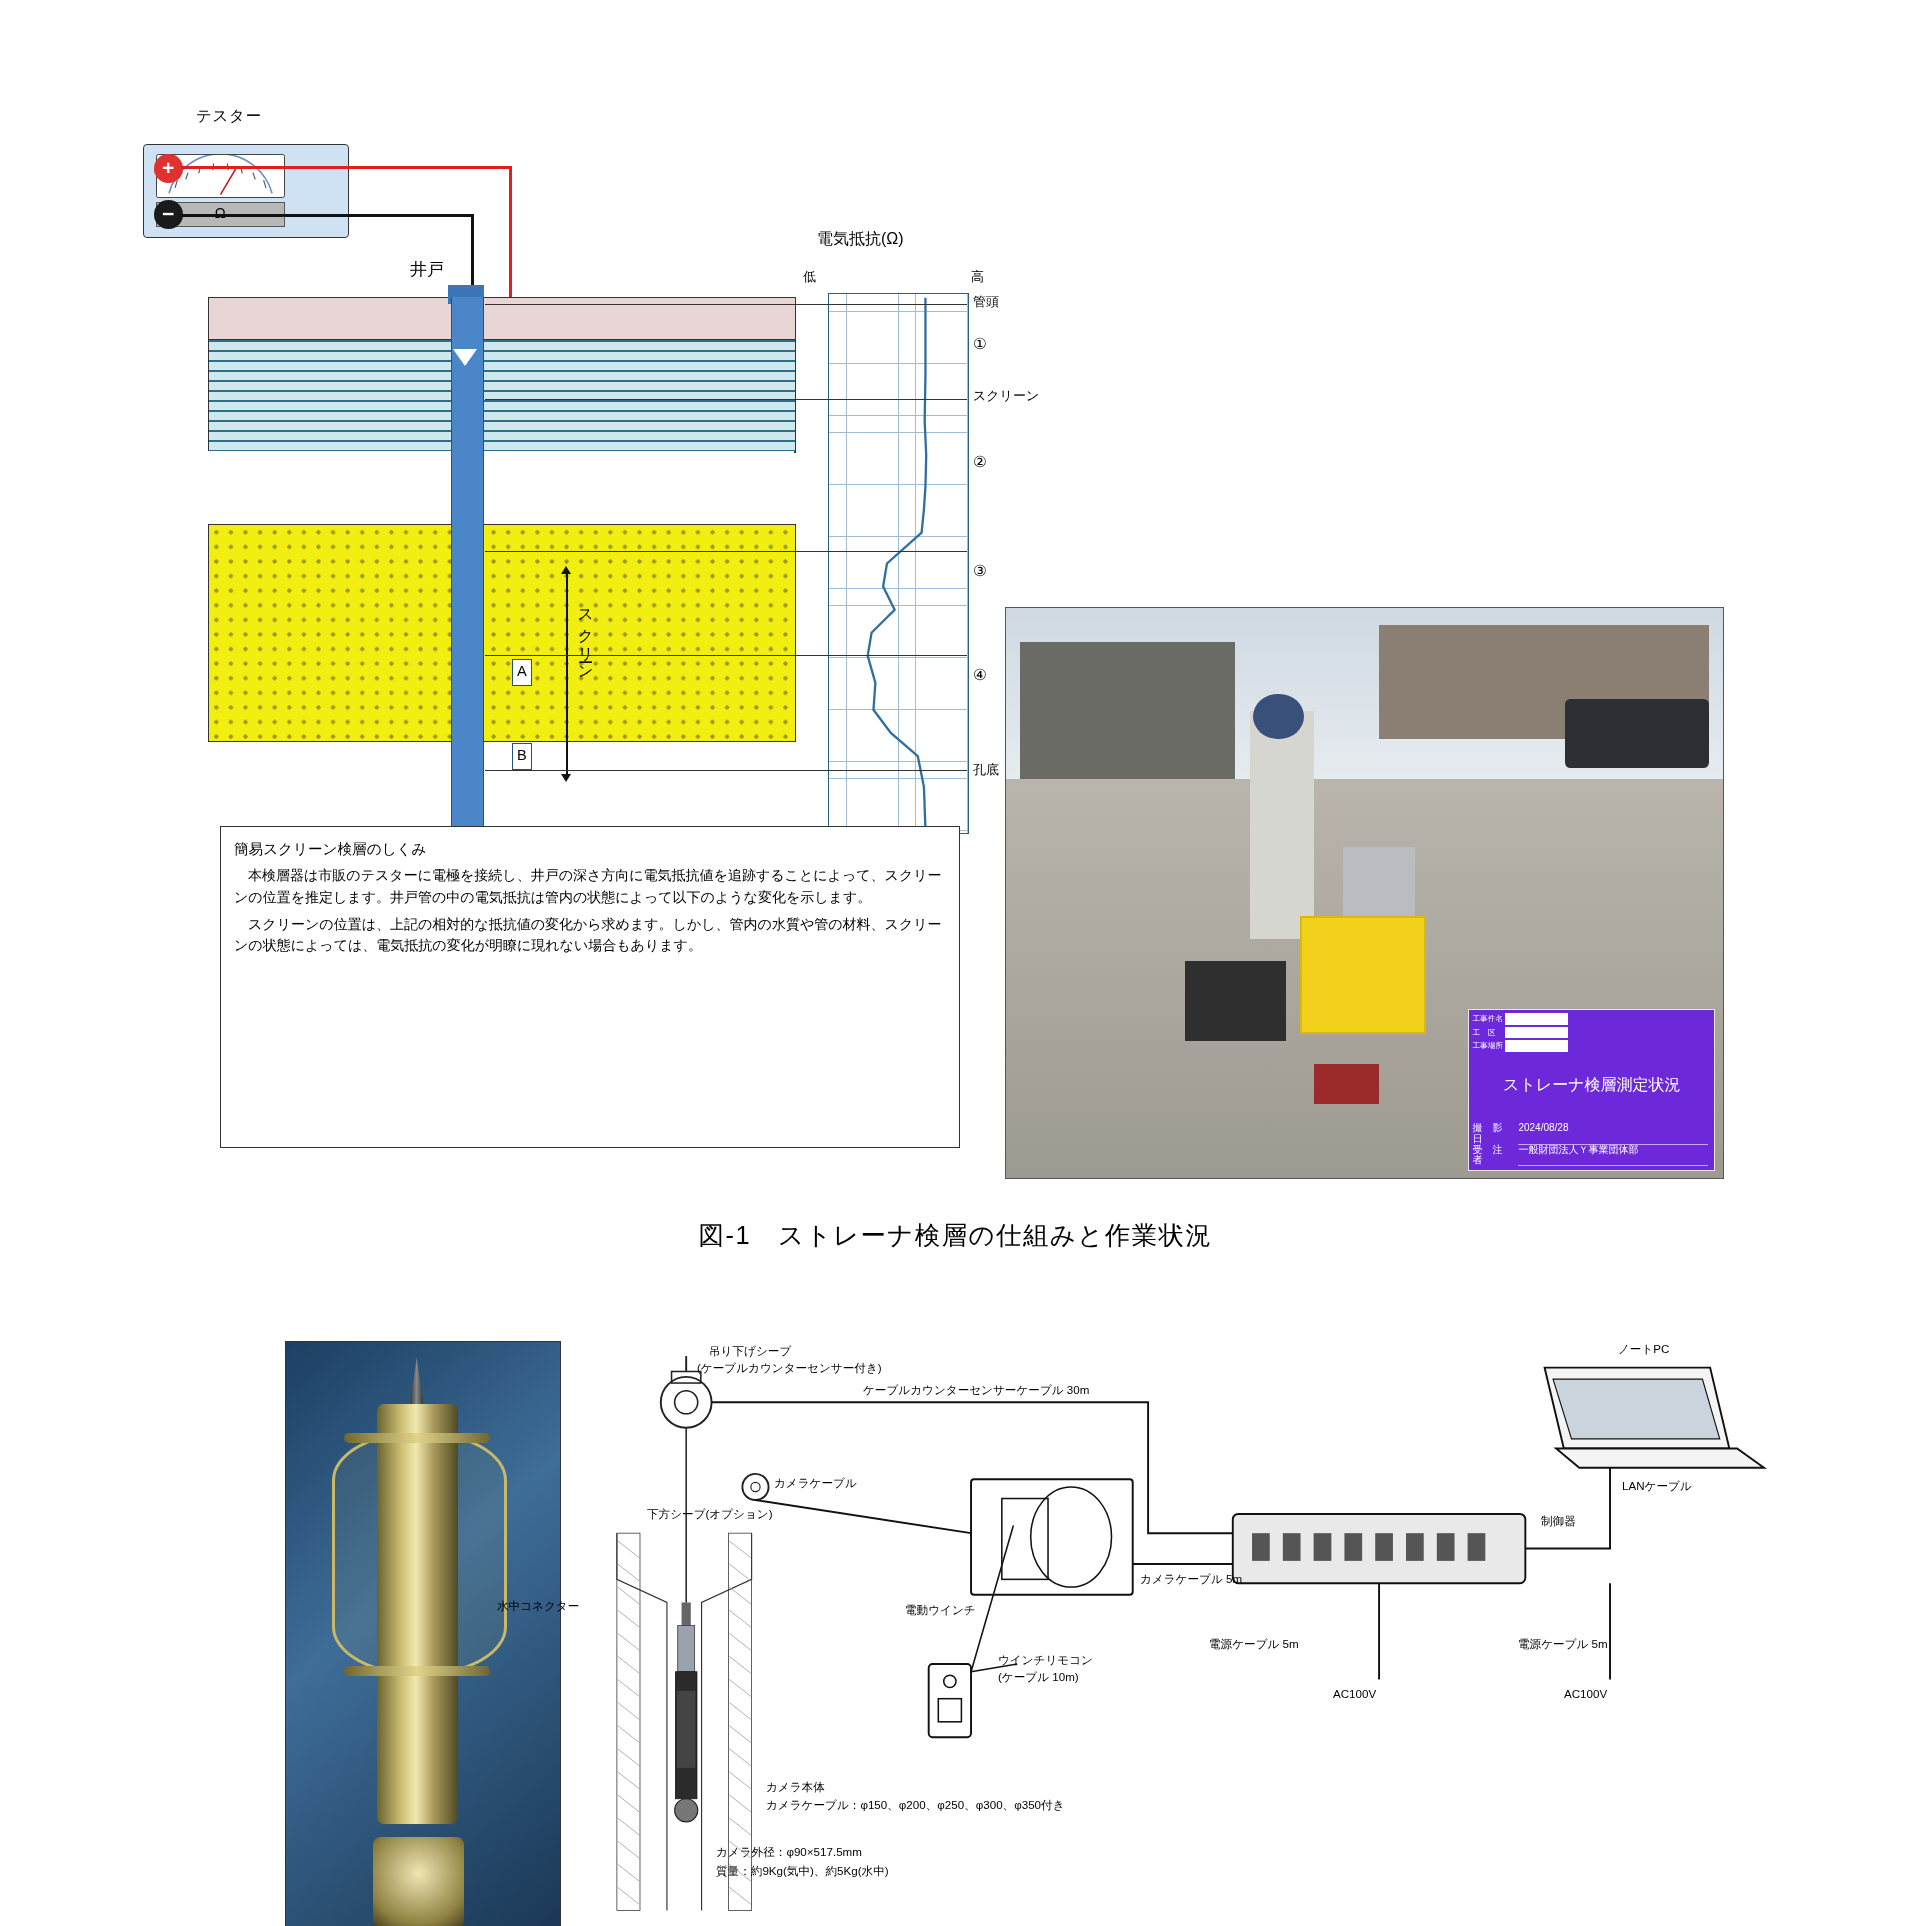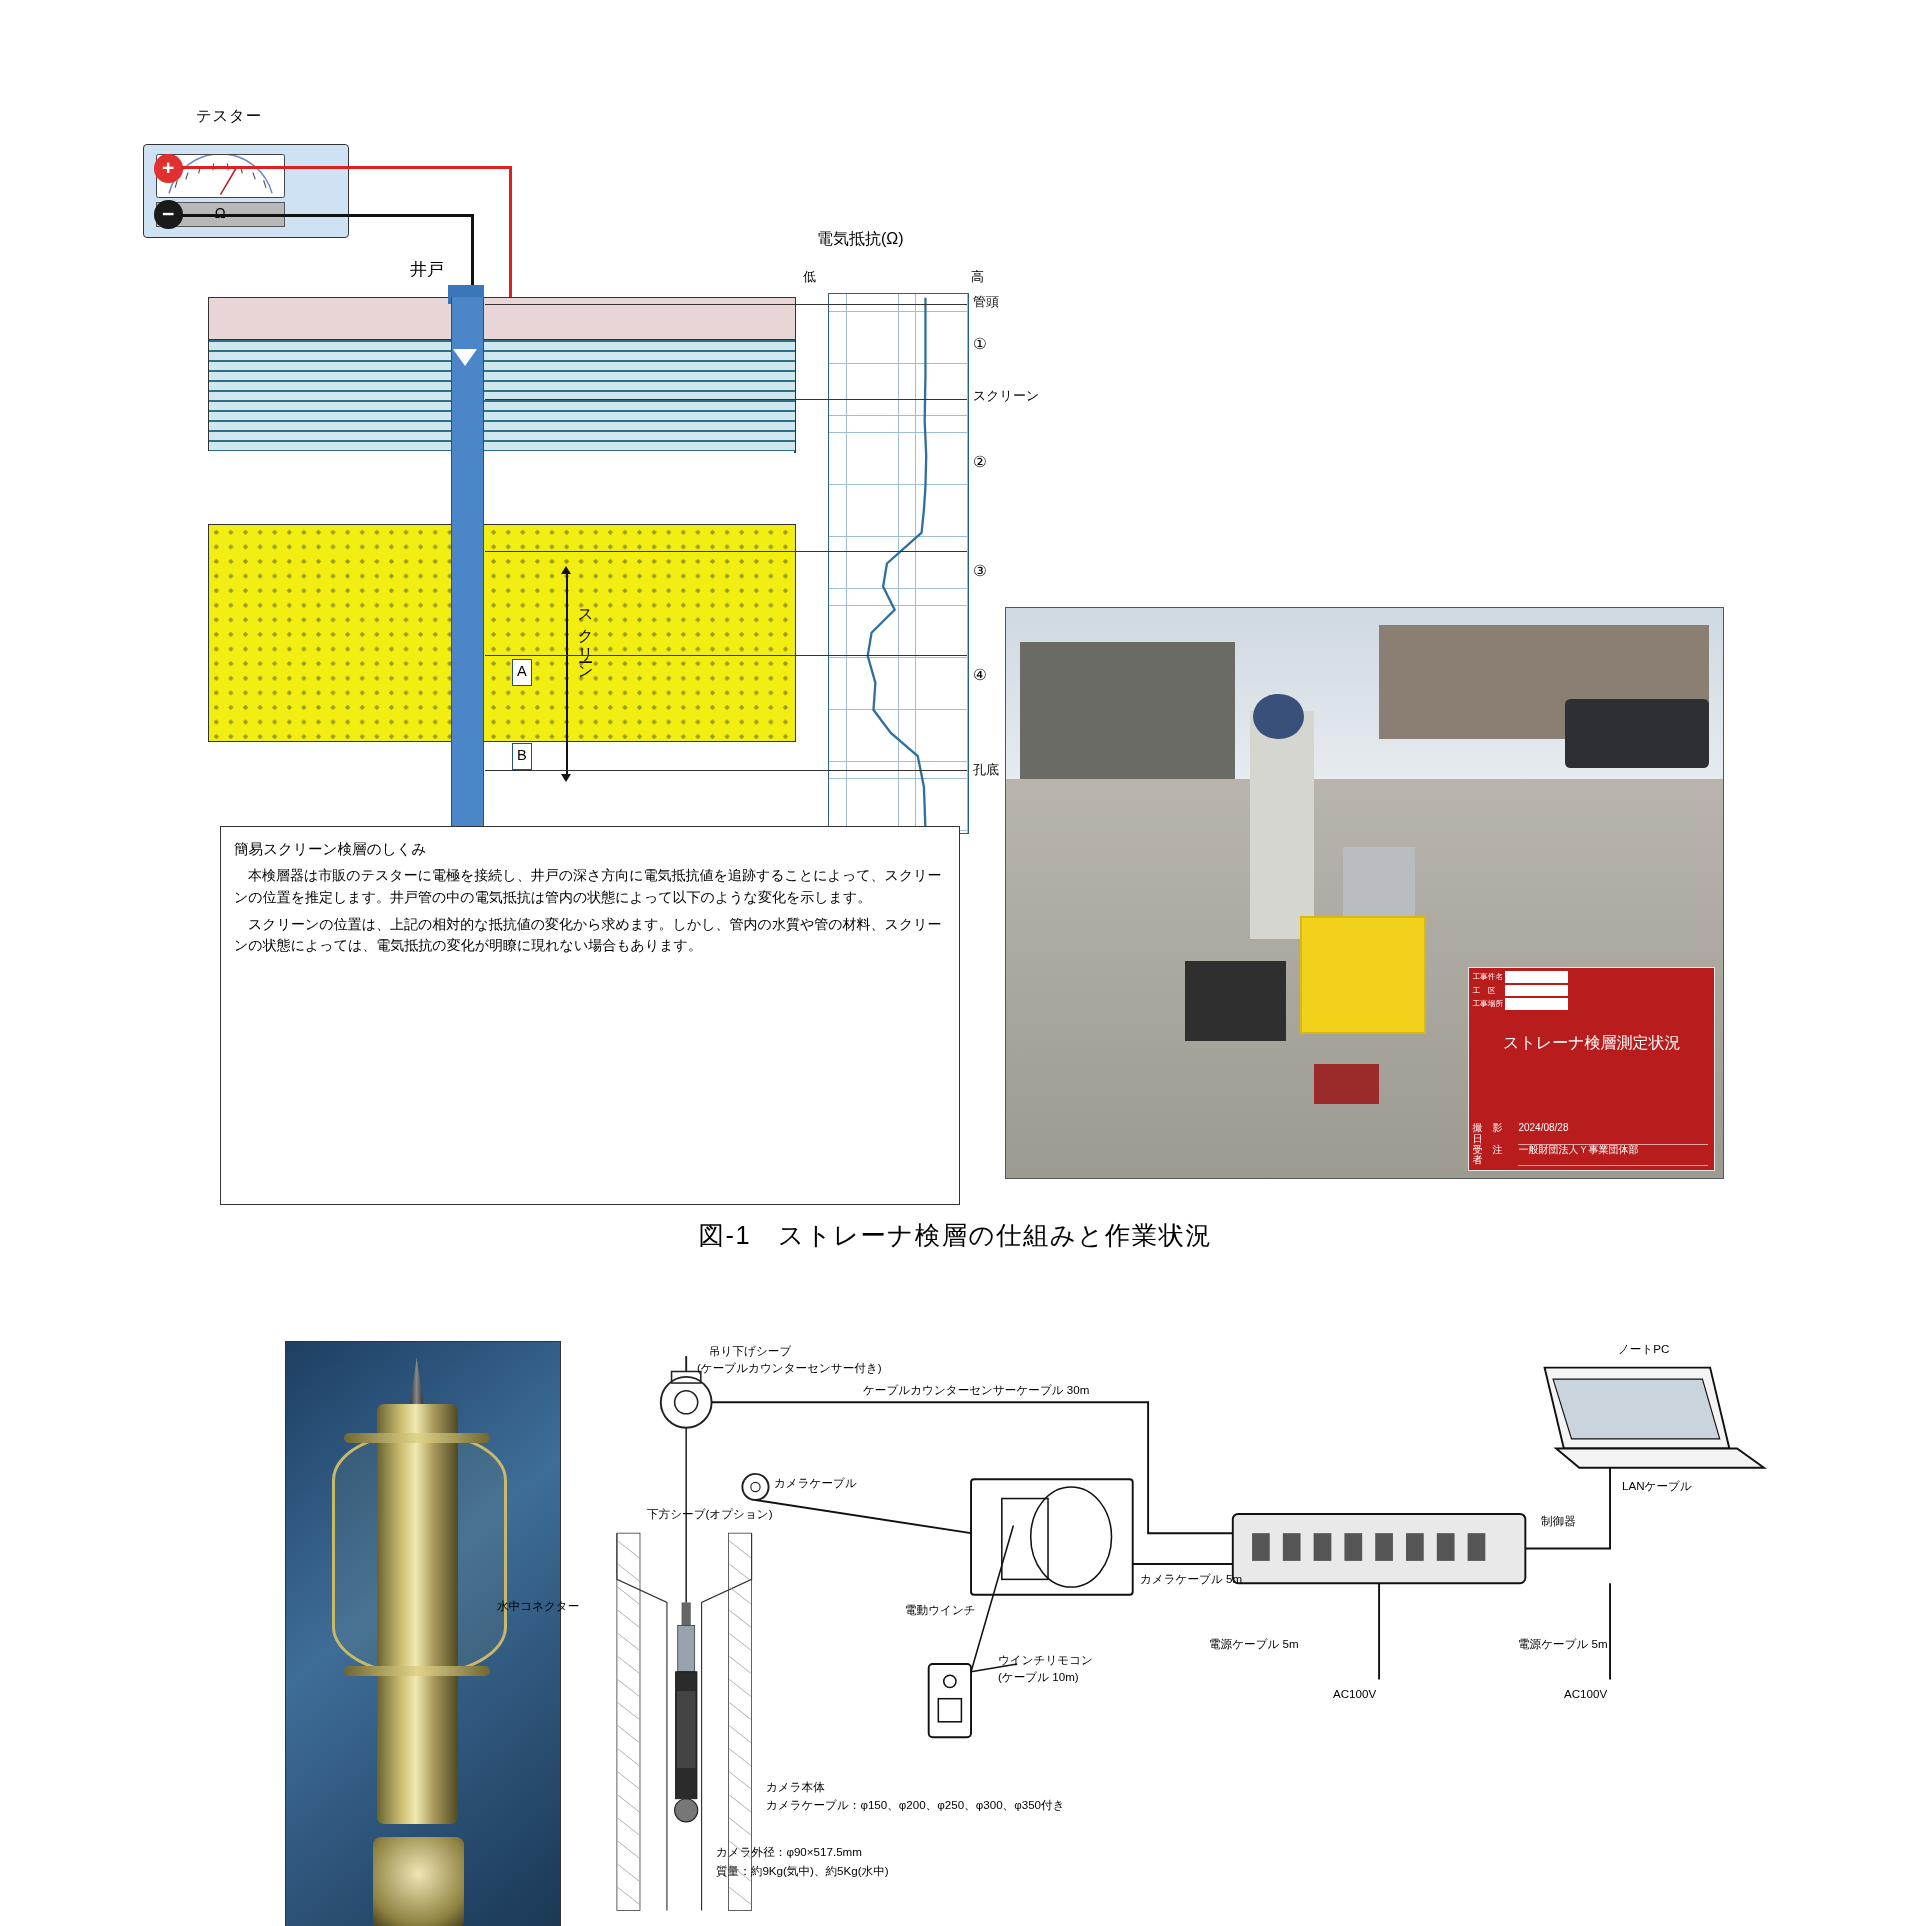--- a/index.html
+++ b/index.html
@@ -146,21 +146,21 @@
   .depth-label {
     position: absolute; font-size: 13px;
   }
   .circled {
     position: absolute; font-size: 15.4px;
   }
 
   
   .explain {
     position: absolute; left: 220px; top: 826px;
-    width: 740px; height: 379px;
+    width: 740px; height: 322px;
     border: 1.2px solid #333; background: #fff;
     padding: 10.8px 13px;
     box-sizing: border-box;
     font-family: "Liberation Serif", serif;
     font-size: 14px; line-height: 1.52;
   }
   .explain h4 { margin: 0 0 5.4px 0; font-size: 14.6px; font-weight: normal; }
   .explain p { margin: 0 0 6.2px 0; text-indent: 14px; }
   .explain ol { margin: 0 0 6.2px 0; padding-left: 0; list-style: none; }
   .explain li { margin-bottom: 0.8px; }
@@ -170,22 +170,22 @@
   .photo {
     position: absolute; overflow: hidden; background: #888;
   }
   .photo1 { left: 1005px; top: 607px; width: 717px; height: 570px; border: 0.8px solid #555; }
 
   .ph-sky { position: absolute; left:0; top:0; width:100%; height:30%; background: linear-gradient(#cfd9e2,#e6ebef); }
   .ph-road { position:absolute; left:0; top:30%; width:100%; height:70%; background: linear-gradient(#b9b5ad,#9d9a92); }
 
   .photo-caption-board {
     position: absolute; right: 7.7px; bottom: 7px;
-    width: 247px; height: 204px;
-    background: #b91c1c; border: 1.9px solid #e8e8e8;
+    width: 247px; height: 162px;
+    background: #6d28d9; border: 1.9px solid #e8e8e8;
     color: #fff; box-sizing: border-box;
     font-family: "Liberation Sans", sans-serif;
   }
   .pcb-rows { position: absolute; left: 3.1px; top: 3.1px; width: 96px; }
   .pcb-row {
     display: flex; align-items: stretch; margin-bottom: 1.9px;
   }
   .pcb-key { width: 33px; font-size: 7.7px; line-height: 11.6px; }
   .pcb-val { flex: 1; background: #fff; height: 11.6px; }
   .pcb-title {

